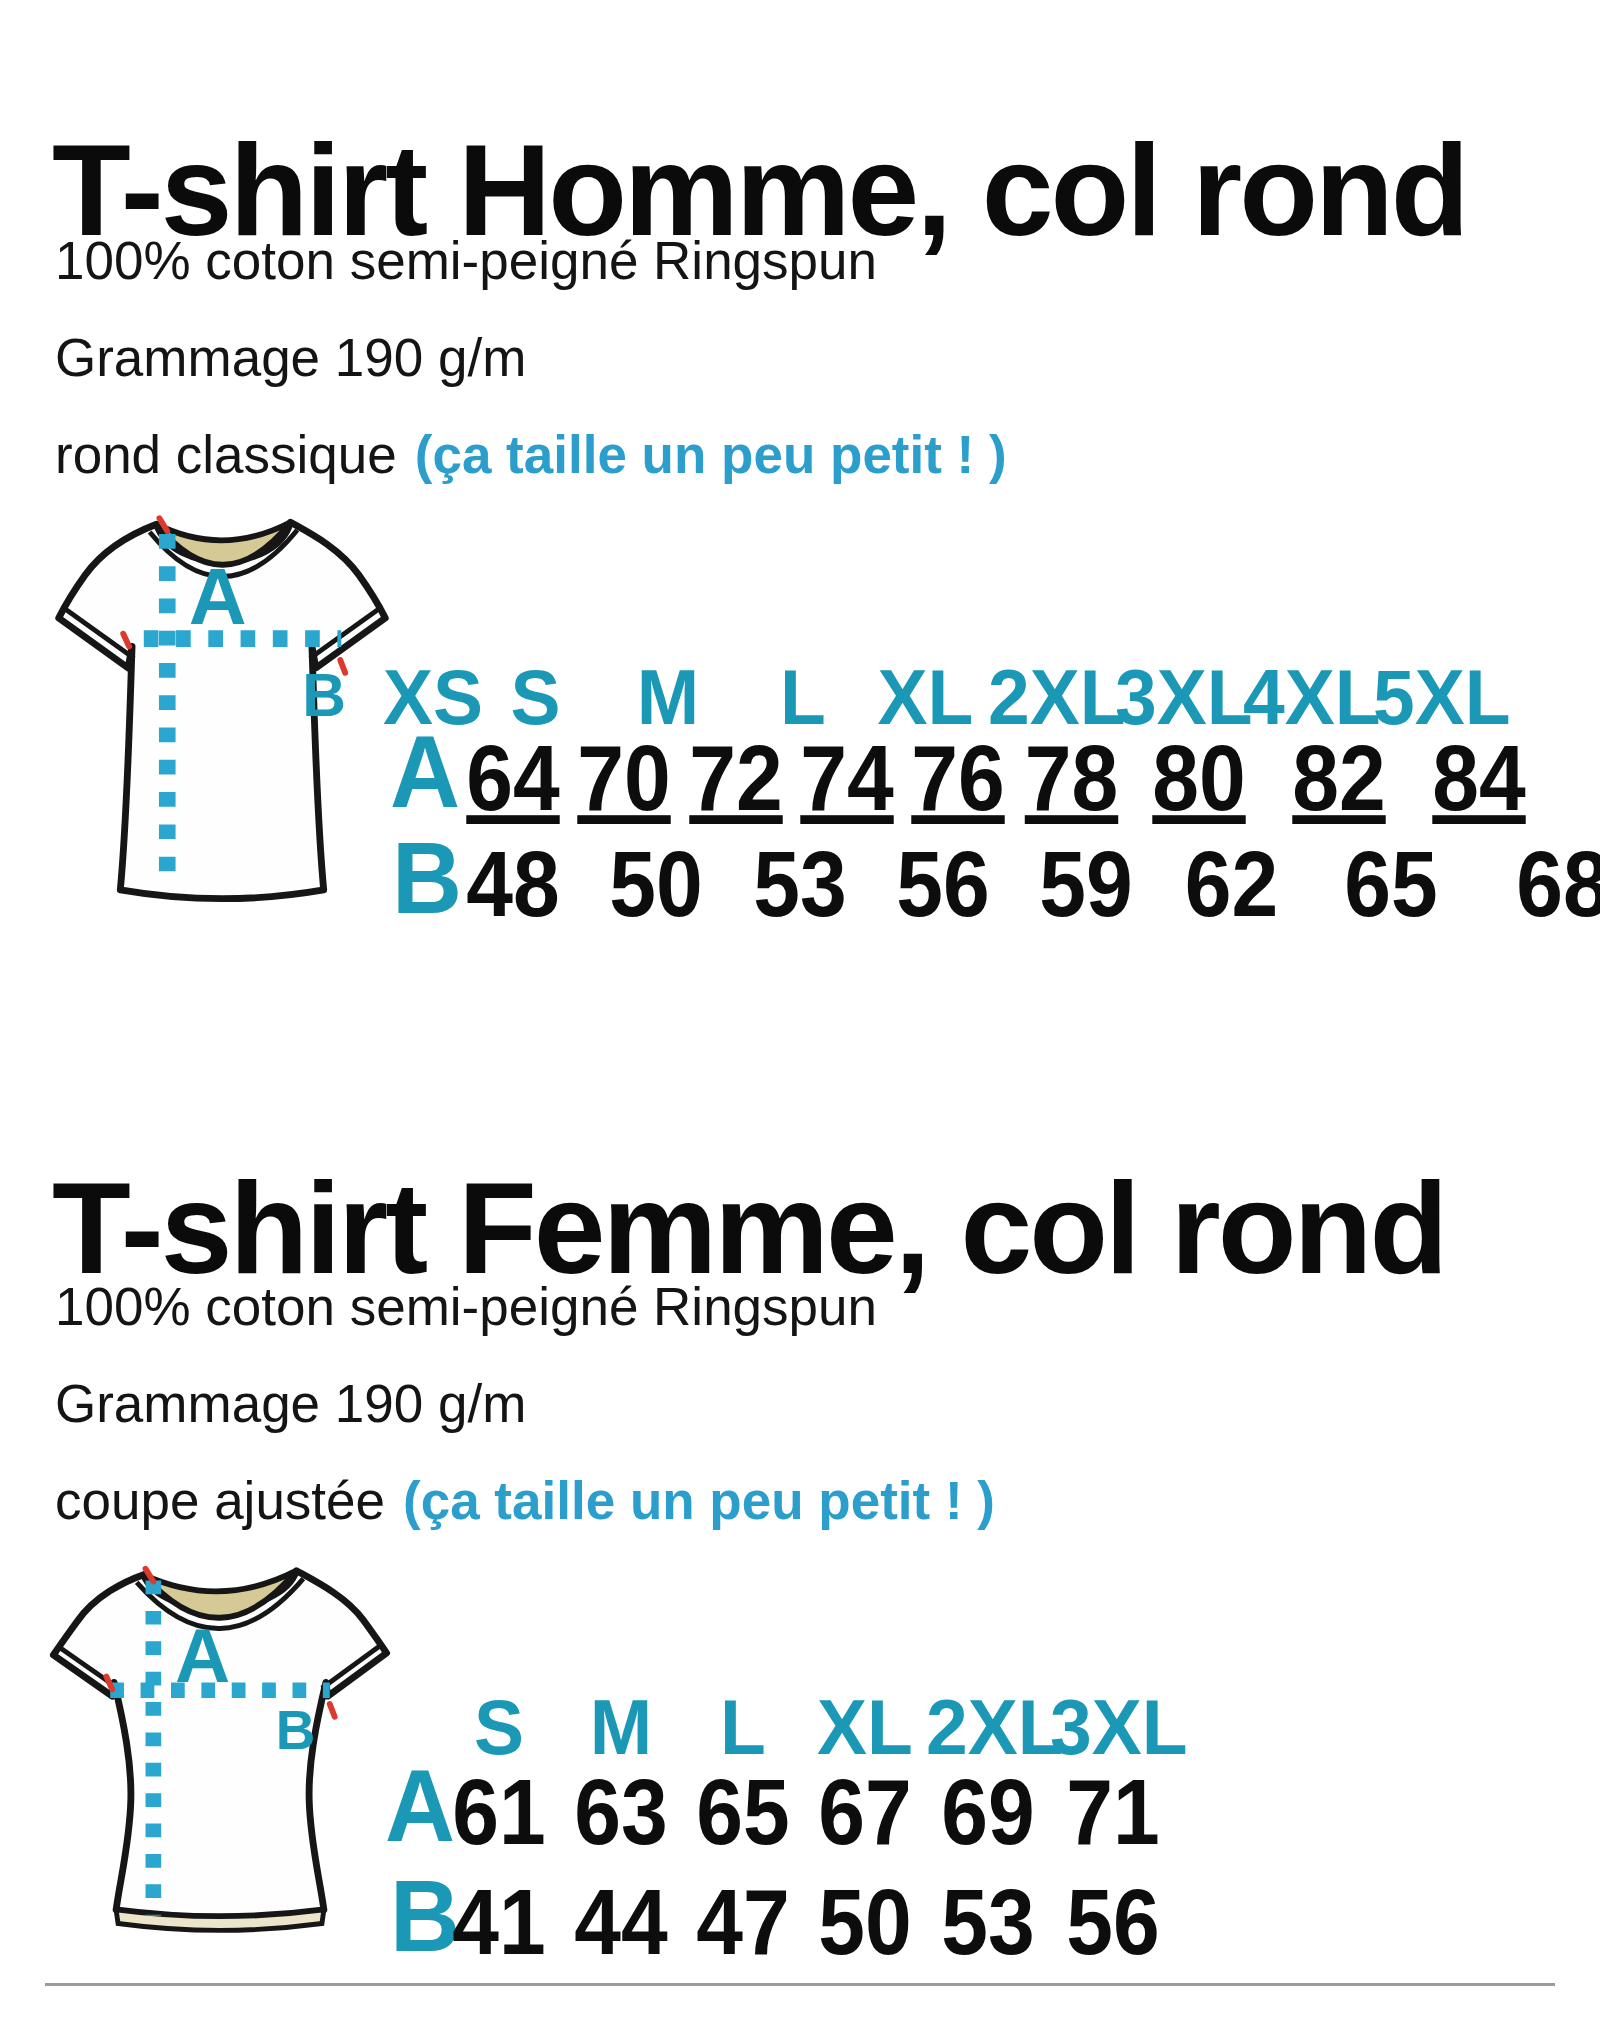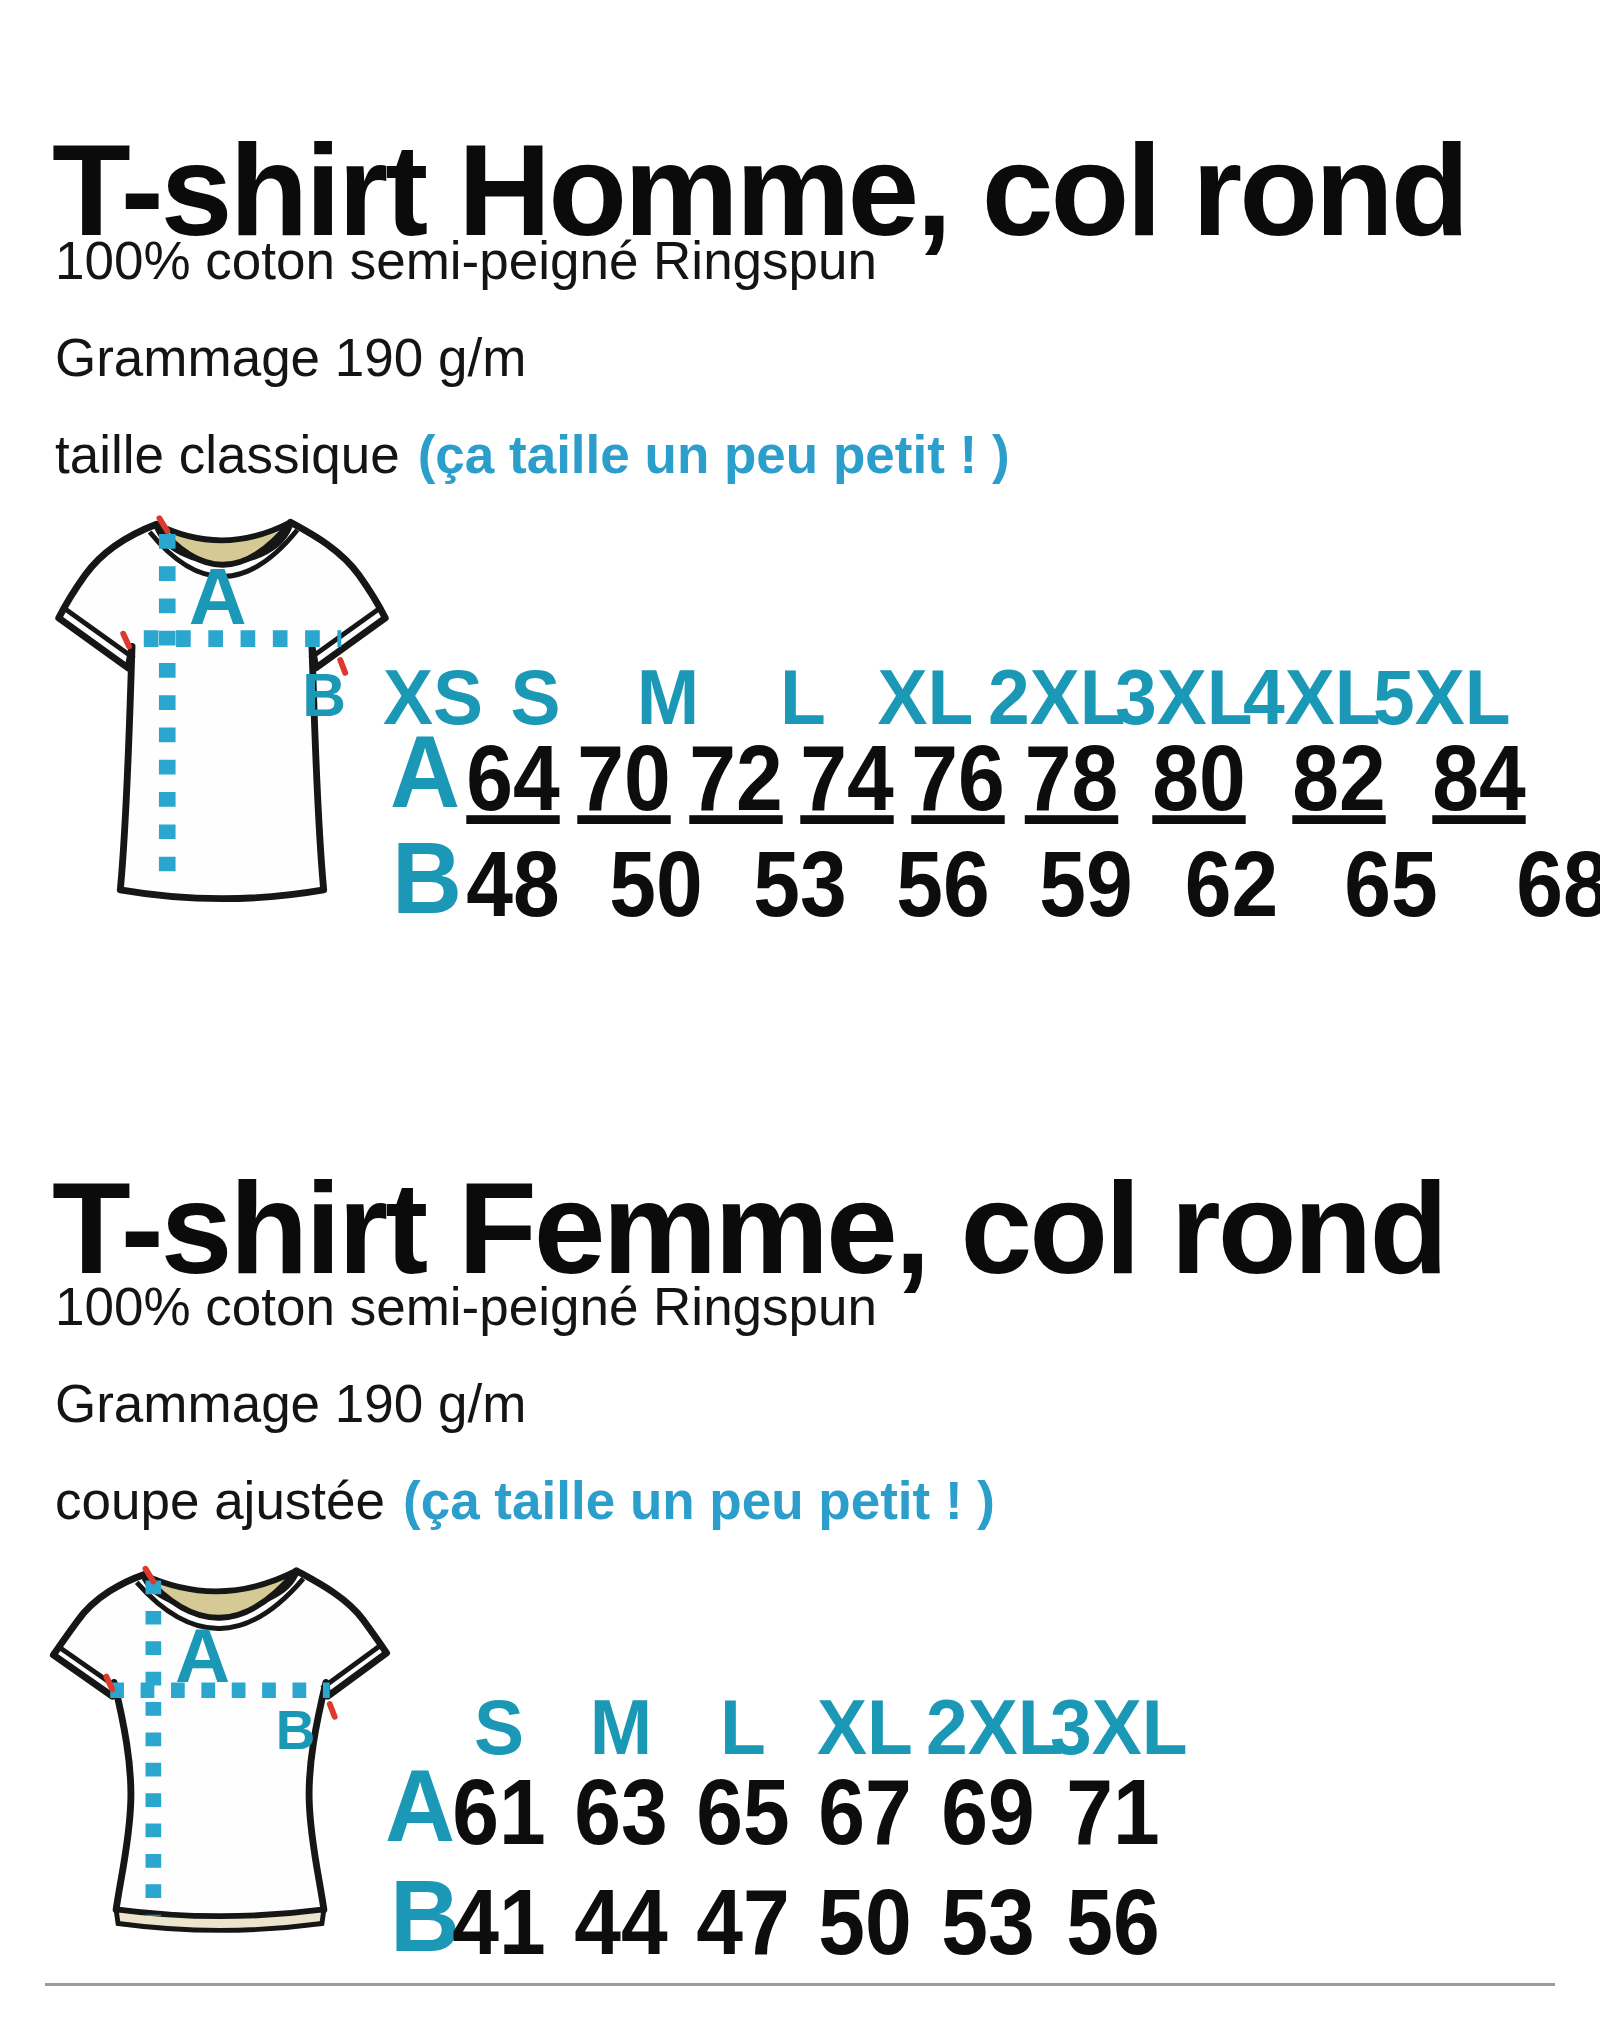--- a/index.html
+++ b/index.html
@@ -54,21 +54,21 @@
 </head>
 <body>
 
 <div class="page">
 
   <h1 class="abs section-title" style="left:52px;top:40px;">T-shirt Homme, col rond</h1>
 
   <div class="abs desc" style="left:55px;top:212px;">
     <div>100% coton semi-peigné Ringspun</div>
     <div>Grammage 190 g/m</div>
-    <div><span>taille classique</span><span class="fit-note">(ça taille un peu petit ! )</span></div>
+    <div><span>rond classique</span><span class="fit-note">(ça taille un peu petit ! )</span></div>
   </div>
 
   <svg class="abs" style="left:46px;top:508px;" width="352" height="402" viewBox="0 0 360 410">
     <path class="shirt-outline" d="M113,16 C92,24 60,40 40,68 C30,82 20,98 13,112 L84,163 L88,141
          C85,230 83,315 76,390 Q180,408 284,390 C277,315 275,230 272,141
          L276,163 L347,112 C340,98 330,82 320,68 C300,40 268,24 250,14
          C235,66 130,68 113,16 Z"></path>
     <path class="collar-fill" d="M113,16 Q181,50 250,14 Q181,100 113,16 Z"></path>
     <path class="thin-line" d="M106,24 Q181,116 257,22"></path>
     <path class="thin-line" d="M20,103 L90,153"></path>

